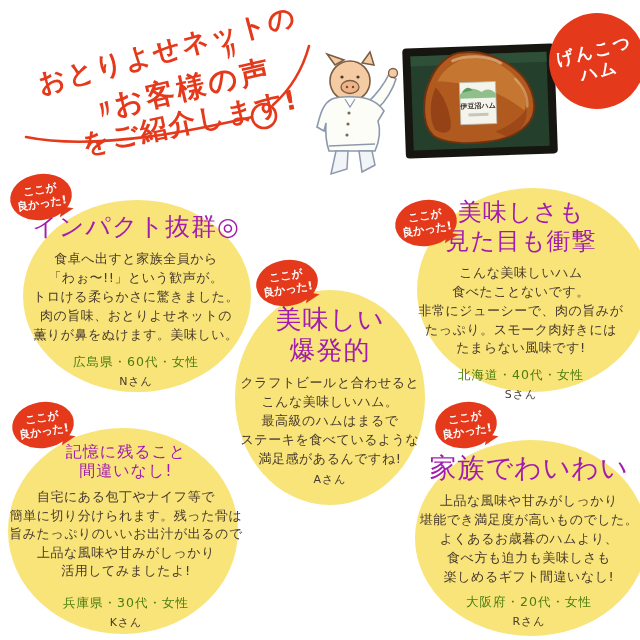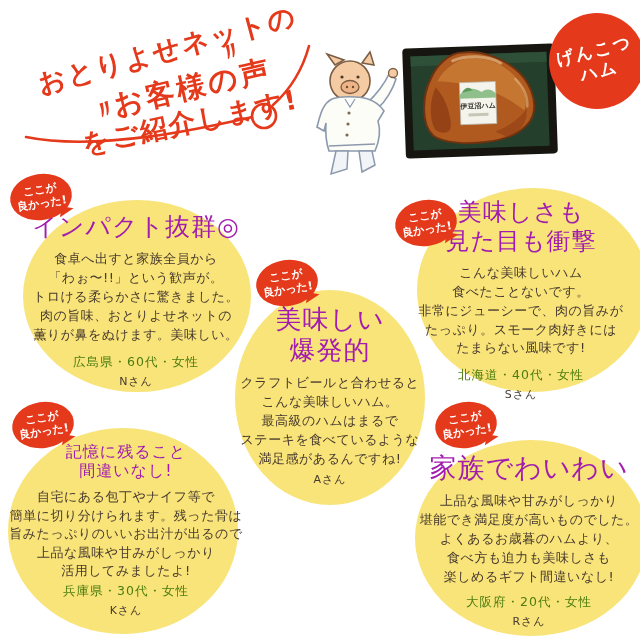--- a/index.html
+++ b/index.html
@@ -180,21 +180,21 @@
 良かった!</span>
     </div>
     <div class="content" style="padding-top:44px;">
       <div class="t-title" style="font-size:16px;">記憶に残ること
 間違いなし!</div>
       <div class="t-body" style="line-height:1.42;">自宅にある包丁やナイフ等で
 簡単に切り分けられます。残った骨は
 旨みたっぷりのいいお出汁が出るので
 上品な風味や甘みがしっかり
 活用してみましたよ!</div>
-      <div class="t-meta" style="margin-top:2px;">兵庫県・30代・女性</div>
+      <div class="t-meta" style="margin-top:14px;">兵庫県・30代・女性</div>
       <div class="t-name">Kさん</div>
     </div>
   </div>
 
   <div class="group" style="left:405px;top:400px;width:248px;height:240px;">
     <div class="bubble" style="left:10px;top:40px;width:232px;height:196px;"></div>
     <div class="badge" style="left:30px;top:2px;">
       <span>ここが
 良かった!</span>
     </div>

